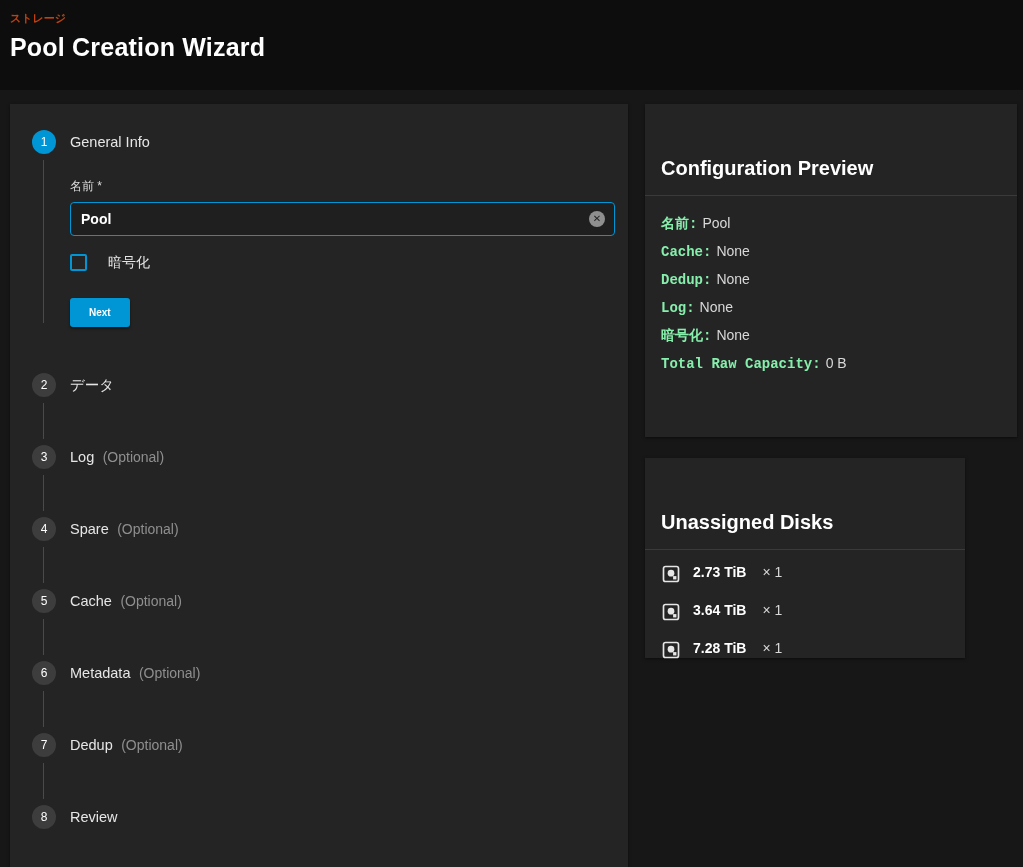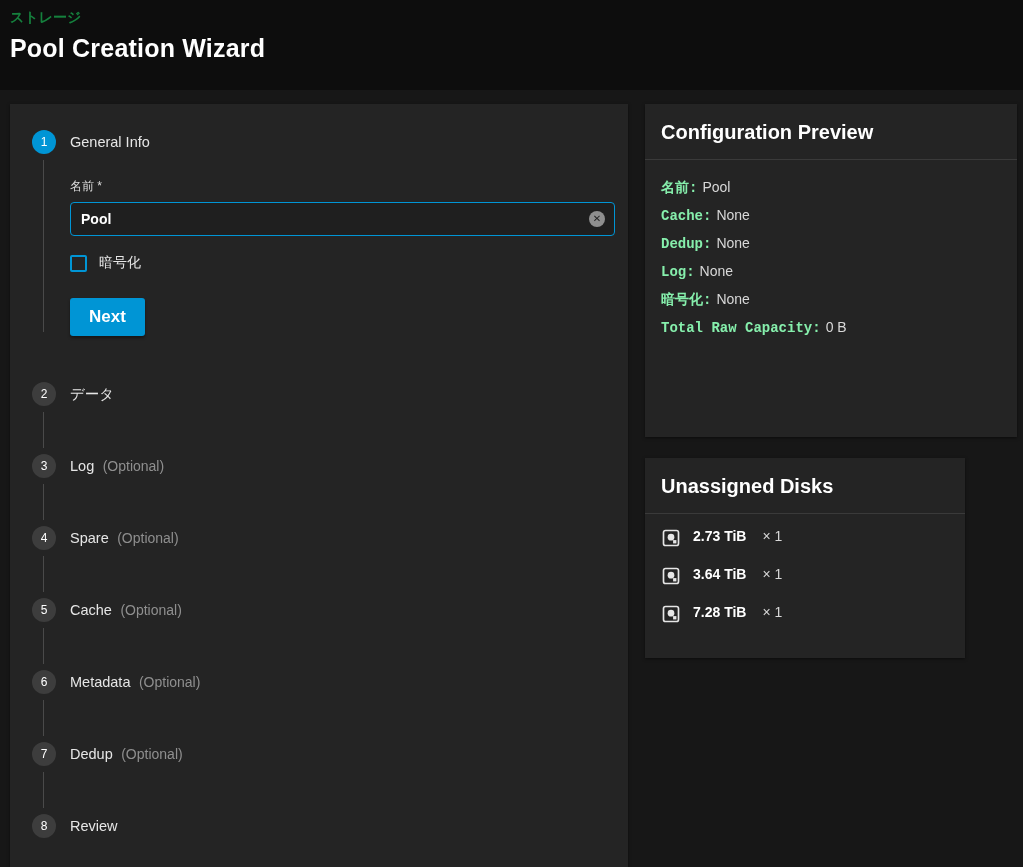--- a/index.html
+++ b/index.html
@@ -12,41 +12,42 @@
     overflow: hidden;
   }
 
   
   .page-header {
     position: absolute; top: 0; left: 0; right: 0; height: 90px;
     background: #0d0d0d;
     padding: 8px 10px;
   }
   .breadcrumb {
-    color: #15803d; font-size: 14px; font-weight: bold;
+    color: #c2410c; font-size: 11px; font-weight: bold;
     text-decoration: none; display: inline-block; cursor: pointer;
   }
   .page-title {
     color: #ffffff; font-size: 25px; font-weight: bold; margin-top: 7px;
     letter-spacing: 0.2px;
   }
 
   
   .card {
     position: absolute;
     background: #242424;
     box-shadow: 0 1px 3px rgba(0,0,0,0.5);
   }
   .card-left   { left: 10px;  top: 104px; width: 618px; height: 763px; }
   .card-preview{ left: 645px; top: 104px; width: 372px; height: 333px; }
   .card-disks  { left: 645px; top: 458px; width: 320px; height: 200px; }
 
   .card-header {
     padding: 17px 16px 15px 16px;
     border-bottom: 1px solid #3a3a3a;
+    margin-top: 36px;
   }
   .card-header h2 {
     font-size: 20px; font-weight: bold; color: #ffffff;
   }
   .card-body { padding: 14px 16px; }
 
   
   .stepper { list-style: none; padding: 26px 22px; }
   .step { position: relative; padding-left: 38px; }
   .step.collapsed { margin-bottom: 48px; }
@@ -82,31 +83,31 @@
     font-family: "Liberation Sans", sans-serif;
     outline: none;
   }
   .clear-icon {
     position: absolute; right: 10px; top: 50%; transform: translateY(-50%);
     width: 16px; height: 16px; border-radius: 50%;
     background: #8f8f8f; color: #242424;
     font-size: 10px; line-height: 16px; text-align: center;
     cursor: pointer; font-weight: bold;
   }
-  .checkbox-row { display: flex; align-items: center; gap: 12px; margin-bottom: 26px; }
+  .checkbox-row { display: flex; align-items: flex-start; gap: 21px; margin-bottom: 26px; }
   .checkbox-box {
     width: 17px; height: 17px;
     border: 2px solid #0095d5; border-radius: 2px;
     background: transparent; cursor: pointer; flex: 0 0 auto;
   }
   .checkbox-label { font-size: 14px; color: #e6e6e6; cursor: pointer; }
   .next-button {
     background: #0095d5; color: #ffffff;
     border: none; border-radius: 3px;
-    font-size: 17px; font-weight: bold;
+    font-size: 10px; font-weight: bold;
     padding: 9px 19px; cursor: pointer;
     font-family: "Liberation Sans", sans-serif;
     box-shadow: 0 2px 3px rgba(0,0,0,0.4);
   }
 
   
   .preview-row { font-size: 14px; line-height: 27px; color: #d8d8d8; }
   .preview-row b { color: #86efac; font-weight: bold; margin-right: 5px; font-family: Liberation Mono, monospace; }
 
   

